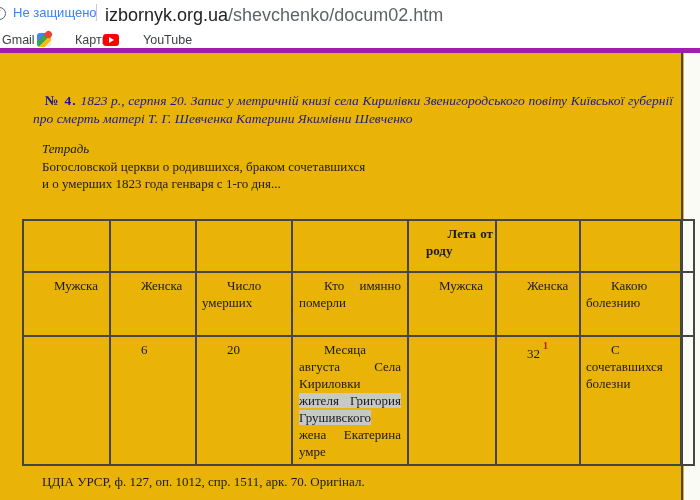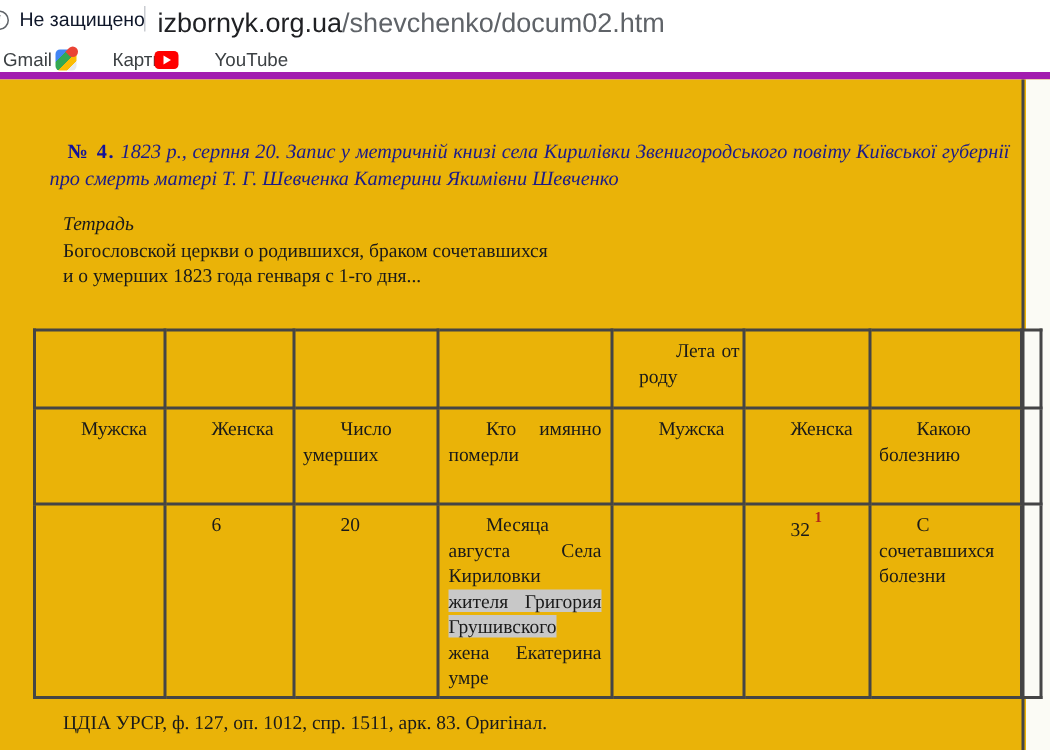--- a/index.html
+++ b/index.html
@@ -14,21 +14,21 @@
     position:absolute; left:0; top:0; width:700px; height:27px;
     background:#ffffff; overflow:hidden;
   }
   #security-icon {
     position:absolute; left:-7px; top:7px; width:13px; height:13px;
     border:1.6px solid #5f6368; border-radius:50%;
     color:#5f6368; font-size:9px; line-height:11px; text-align:center;
     font-family:"Liberation Serif", serif; font-style:italic;
   }
   #security-label {
-    position:absolute; left:13px; top:5px; font-size:13px; color:#0f172a;
+    position:absolute; left:13px; top:5px; font-size:13px; color:#3b82f6;
   }
   #addr-sep {
     position:absolute; left:96px; top:4px; width:1px; height:17px; background:#c9ccd1;
   }
   #addr-url { position:absolute; left:105px; top:5px; font-size:18px; }
   #addr-url .domain { color:#202124; }
   #addr-url .path { color:#5f6368; }
 
   #bookmarks {
     position:absolute; left:0; top:27px; width:700px; height:26px;
@@ -79,21 +79,21 @@
     border-collapse:collapse; table-layout:fixed; width:671px;
     font-size:13px; line-height:17px;
   }
   #metric td {
     border:2px solid #454545; vertical-align:top;
     padding:4px 5px; text-align:justify; text-indent:25px;
     word-spacing:1px;
   }
   #metric td.narrow { background:#fbfbf5; padding:0; }
   #metric td.who { padding:4px 6px;margin-left:30px; }
-  #metric td.age-hd { text-indent:0; padding:4px 2px 4px 5px; }
+  #metric td.age-hd { text-indent:0; padding:4px 2px 4px 5px;font-weight:bold; }
   #metric td.age-hd .l1 { text-align:right; }
   #metric td.age-hd .l2 { text-align:left; padding-left:12px; }
   .hl { background:#c8c8c8; }
   sup.fn { color:#b3241a; font-size:10px; position:relative; top:-4px; margin-left:3px; font-weight:bold; }
 
   #source-line { position:absolute; left:42px; top:421px; font-size:13px; }
 
   #content-right-border {
     position:absolute; left:681px; top:0; width:2px; height:447px; background:#454545;
   }
@@ -178,18 +178,18 @@
         <td>20</td>
         <td class="who"><span>Месяца августа Села Кириловки </span><span class="hl">жителя Григория Грушивского</span><span> жена Екатерина умре</span></td>
         <td></td>
         <td><span>32</span><sup class="fn">1</sup></td>
         <td>С сочетавшихся болезни</td>
         <td class="narrow"></td>
       </tr>
     </tbody>
       </table>
 
-    <div id="source-line">ЦДІА УРСР, ф. 127, оп. 1012, спр. 1511, арк. 83. Оригінал.</div>
+    <div id="source-line">ЦДІА УРСР, ф. 127, оп. 1012, спр. 1511, арк. 70. Оригінал.</div>
 
     <div id="content-right-border"></div>
   </div>
 
 </div>
 
 </body></html>

